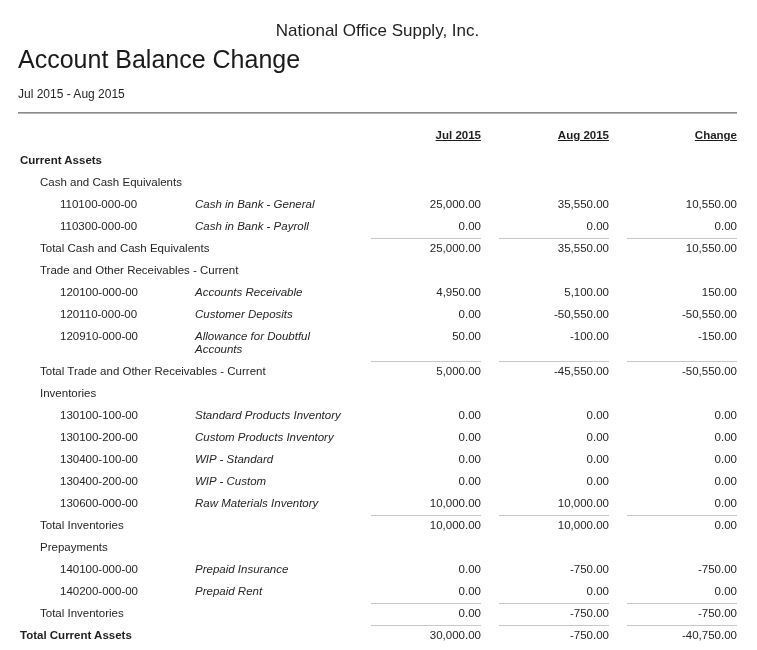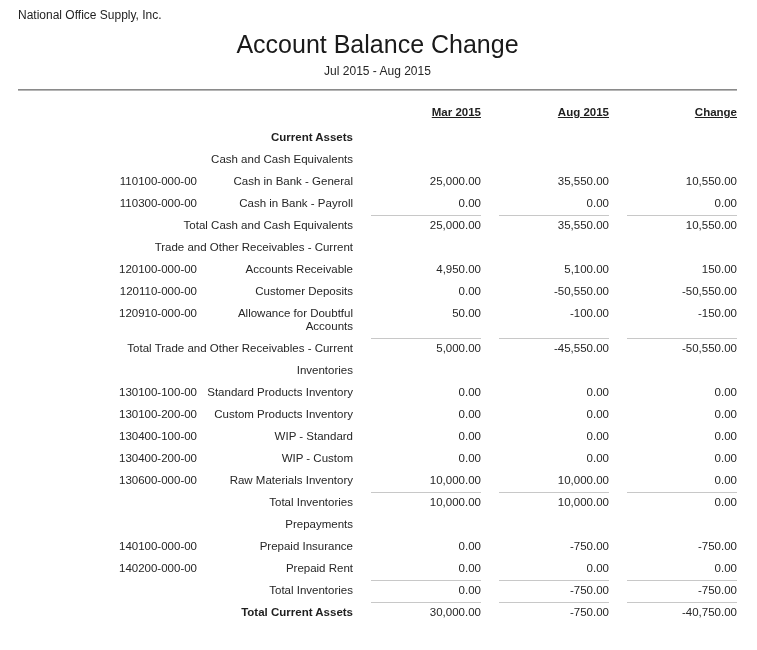--- a/index.html
+++ b/index.html
@@ -8,38 +8,37 @@
     width: 757px; height: 650px;
     background: #ffffff;
     font-family: "Liberation Sans", sans-serif;
     color: #262626;
     overflow: hidden;
   }
   .page { padding: 0 20px 0 18px; }
 
   
   .company {
-    text-align: left;
-    font-size: 12px;
+    text-align: center;
+    font-size: 17px;
     line-height: 17px;
-    margin-top: 7px;
+    margin-top: 22px;
     color: #1f1f1f;
   }
   .title {
-    text-align: center;
     font-size: 25px;
     line-height: 30px;
     margin-top: 5px;
     color: #1a1a1a;
   }
   .period {
-    text-align: center;
+    text-align: left;
     font-size: 12px;
     line-height: 14px;
-    margin: 5px 0 11px;
+    margin: 13px 0 11px;
   }
   .divider {
     height: 2px;
     border-top: 1px solid #8a8a8a;
     border-bottom: 1px solid #b5b5b5;
   }
 
   
   table {
     width: 100%;
@@ -58,21 +57,20 @@
     padding: 15px 0 9px 18px;
     color: #1f1f1f;
     cursor: pointer;
   }
   thead th.label-head { text-decoration: none; padding-left: 0; }
 
   td { vertical-align: top; }
   td.label-cell {
     padding: 4px 0 5px 0;
     line-height: 13px;
-    text-align: right;
   }
   td.num {
     padding: 0 0 0 18px;
     text-align: right;
   }
   td.num .inner {
     padding: 4px 0 5px;
     line-height: 13px;
     min-height: 13px;
   }
@@ -86,20 +84,21 @@
   tr.row-account td.label-cell { padding-left: 42px; }
   tr.row-account .code {
     display: inline-block;
     width: 135px;
     vertical-align: top;
   }
   tr.row-account .name {
     display: inline-block;
     width: 156px;
     vertical-align: top;
+    font-style: italic;
   }
 
   
   tr.row-total td.num .inner,
   tr.row-grand-total td.num .inner {
     border-top: 1px solid #c8c8c8;
     padding-top: 3px;
   }
 </style>
 </head>
@@ -116,21 +115,21 @@
   <table>
     <colgroup>
       <col class="c-label">
       <col class="c-num">
       <col class="c-num">
       <col class="c-num">
     </colgroup>
     <thead>
       <tr>
         <th class="label-head"></th>
-        <th>Mar 2015</th>
+        <th>Jul 2015</th>
         <th>Aug 2015</th>
         <th>Change</th>
       </tr>
     </thead>
     <tbody>
         <tr class="row-group-header">
           <td class="label-cell">Current Assets</td>
           <td class="num">
             <div class="inner"></div>
           </td>

